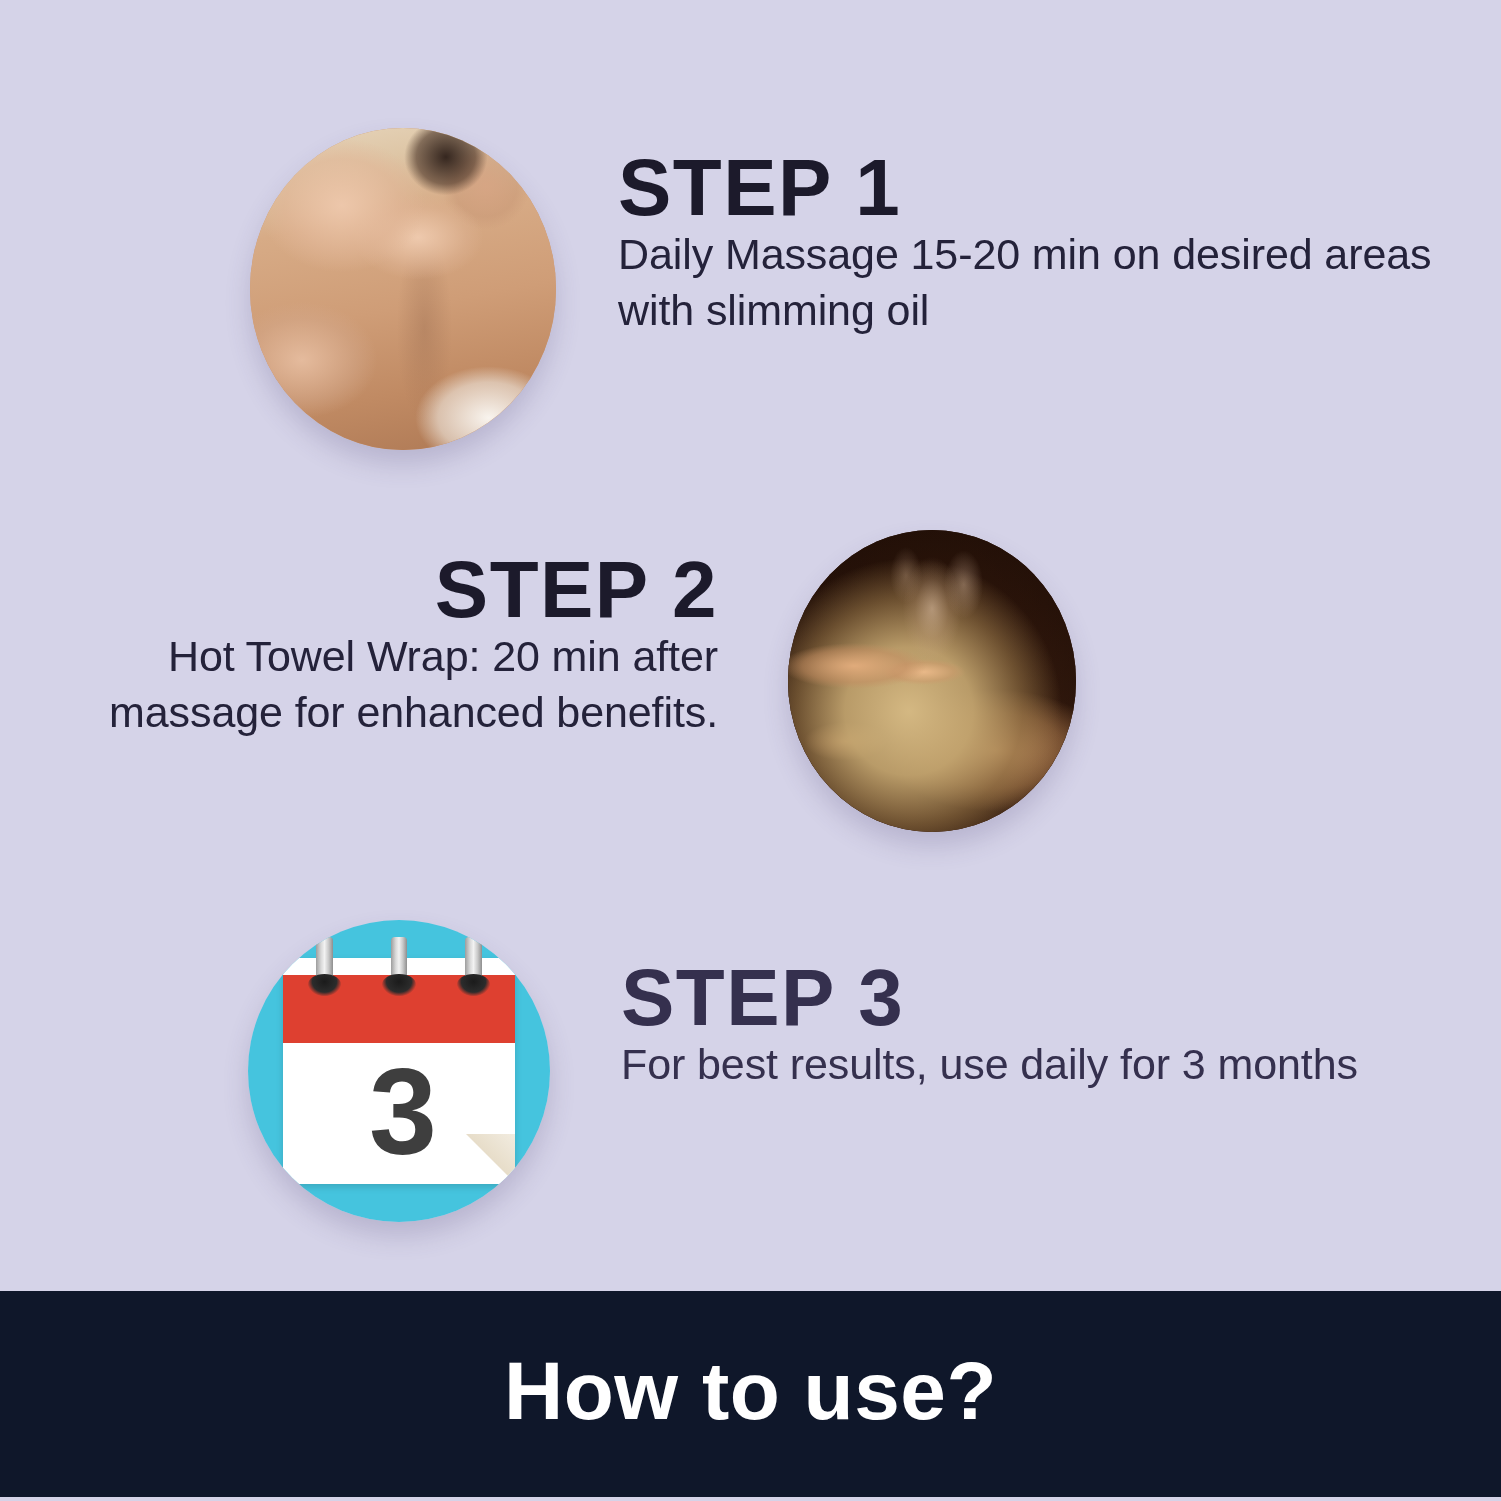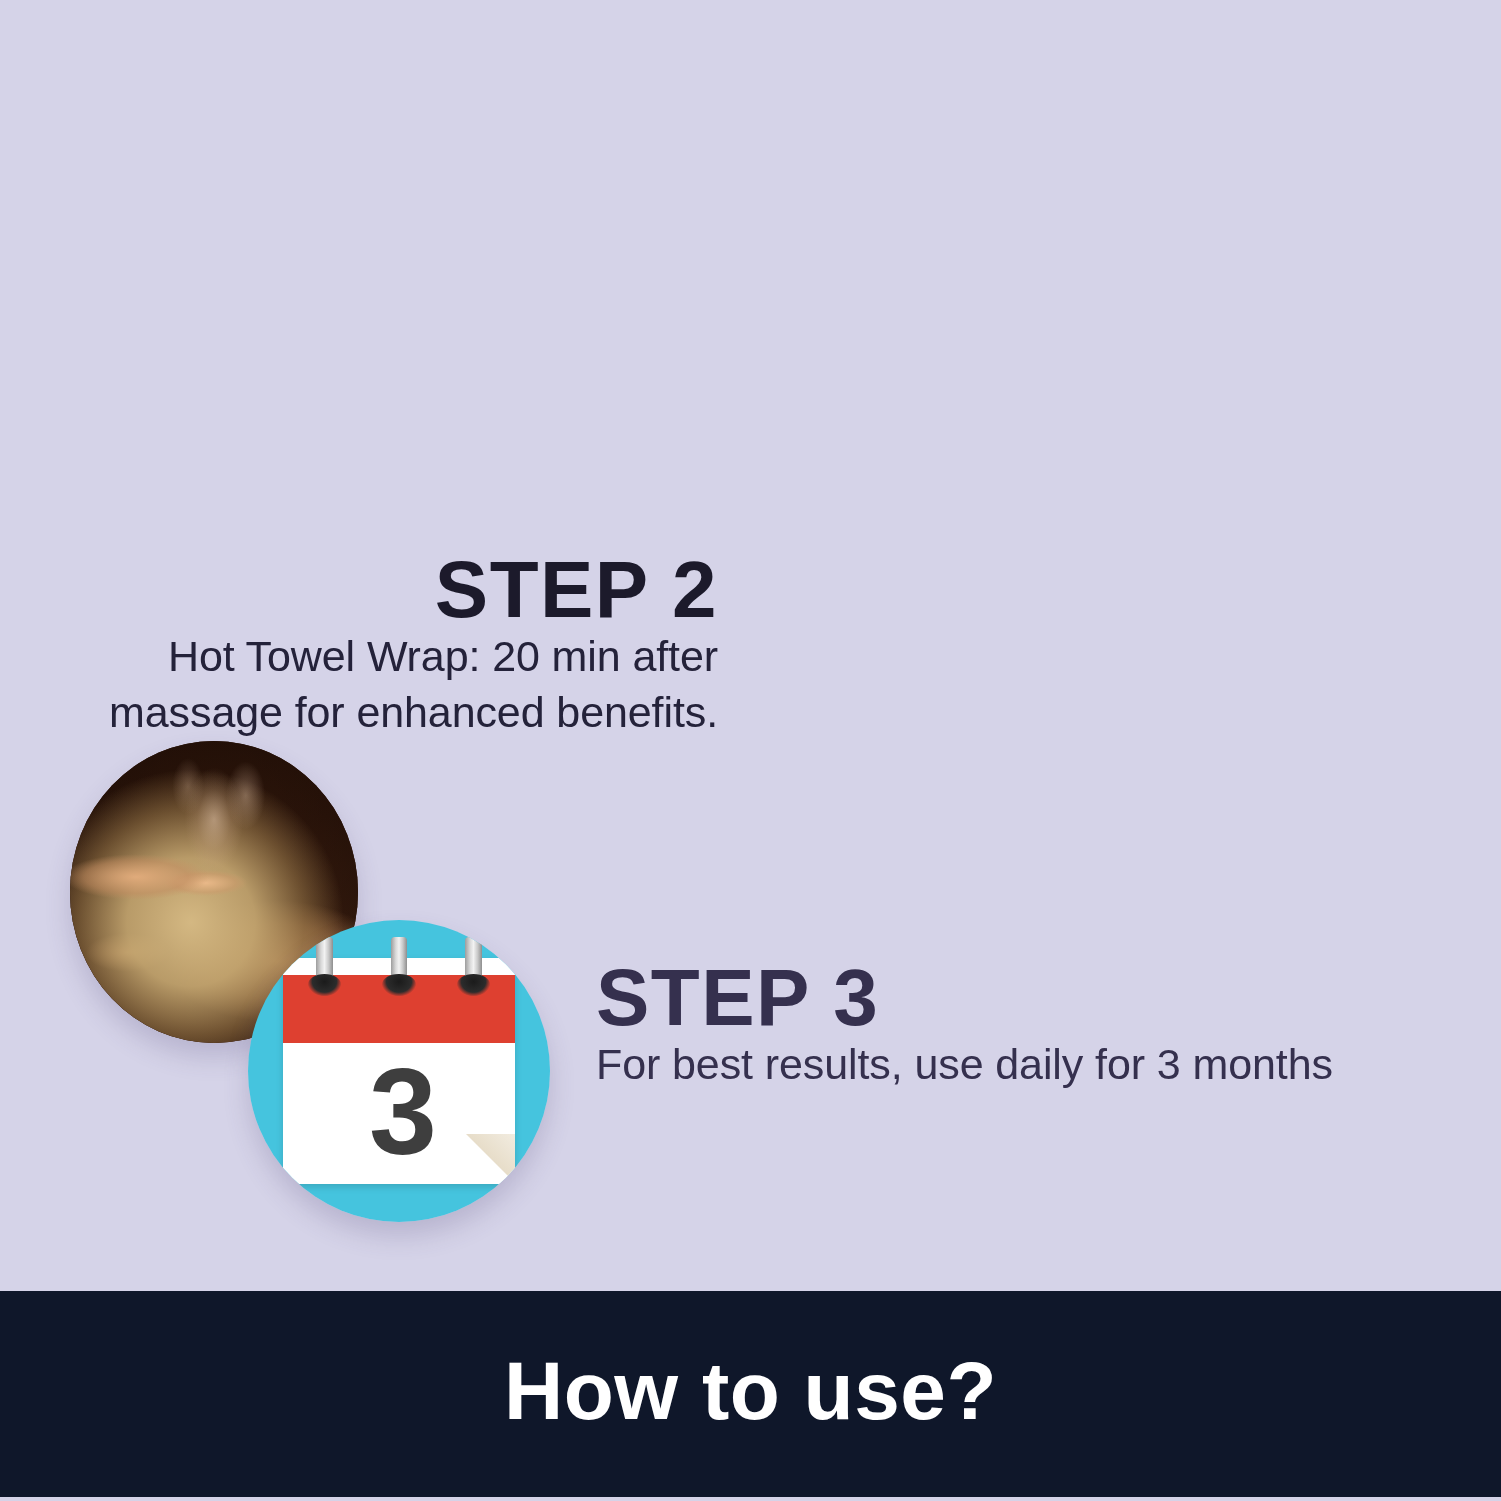--- a/index.html
+++ b/index.html
@@ -48,30 +48,30 @@
     letter-spacing: -0.1px;
   }
 
   
   #step-1 { left: 0; top: 128px; width: 1501px; }
   #step-1 .media { margin-left: 250px; }
   #step-1 .step-text { margin-left: 62px; padding-top: 22px; align-items: flex-start; text-align: left; }
   #step-1 .step-heading { color: #1c1a2b; }
 
   
-  #step-2 { left: 0; top: 530px; width: 1501px; flex-direction: column; }
+  #step-2 { left: 0; top: 530px; width: 1501px; }
   #step-2 { justify-content: flex-start; }
   #step-2 .step-text { align-items: flex-end; text-align: right; width: 718px; padding-top: 22px; }
   #step-2 .media { margin-left: 70px; }
   #step-2 .step-heading { color: #1c1a2b; }
 
   
   #step-3 { left: 0; top: 920px; width: 1501px; }
   #step-3 .media { margin-left: 248px; }
-  #step-3 .step-text { margin-left: 46px; padding-top: 40px; align-items: flex-start; text-align: left; justify-content: center; }
+  #step-3 .step-text { margin-left: 71px; padding-top: 40px; align-items: flex-start; text-align: left; justify-content: center; }
   #step-3 .step-heading { color: #35304e; }
   #step-3 .step-body { color: #35304e; }
 
   
   .circle {
     border-radius: 50%;
     overflow: hidden;
     position: relative;
     flex: 0 0 auto;
     box-shadow: 0 14px 26px rgba(70,60,110,0.20);
@@ -225,20 +225,29 @@
     width: 1501px;
     height: 4px;
     background: #d5d3e8;
   }
 </style>
 </head>
 <body>
 
 <div class="canvas">
 
+  <div class="step" id="step-1">
+    <div class="circle circle-1 media">
+      <div class="photo-massage"></div>
+    </div>
+    <div class="step-text">
+      <div class="step-heading">STEP 1</div>
+      <div class="step-body">Daily Massage 15-20 min on desired areas with slimming oil</div>
+    </div>
+  </div>
 
   <div class="step" id="step-2">
     <div class="step-text">
       <div class="step-heading">STEP 2</div>
       <div class="step-body">Hot Towel Wrap: 20 min after massage for enhanced benefits.</div>
     </div>
     <div class="circle circle-2 media">
       <div class="photo-towel"></div>
     </div>
   </div>

